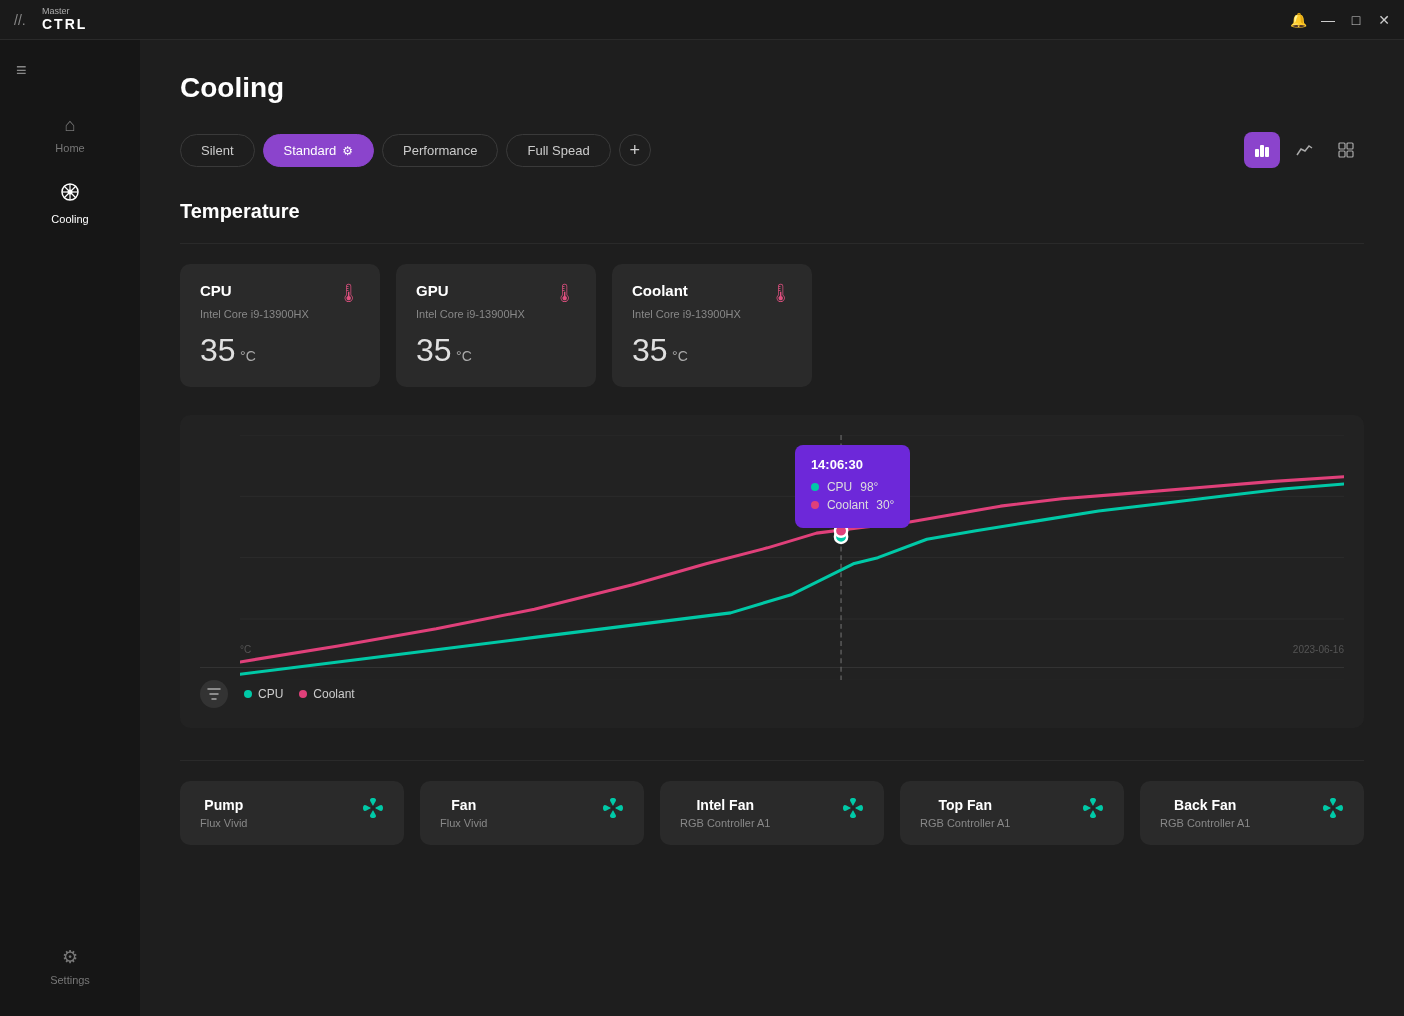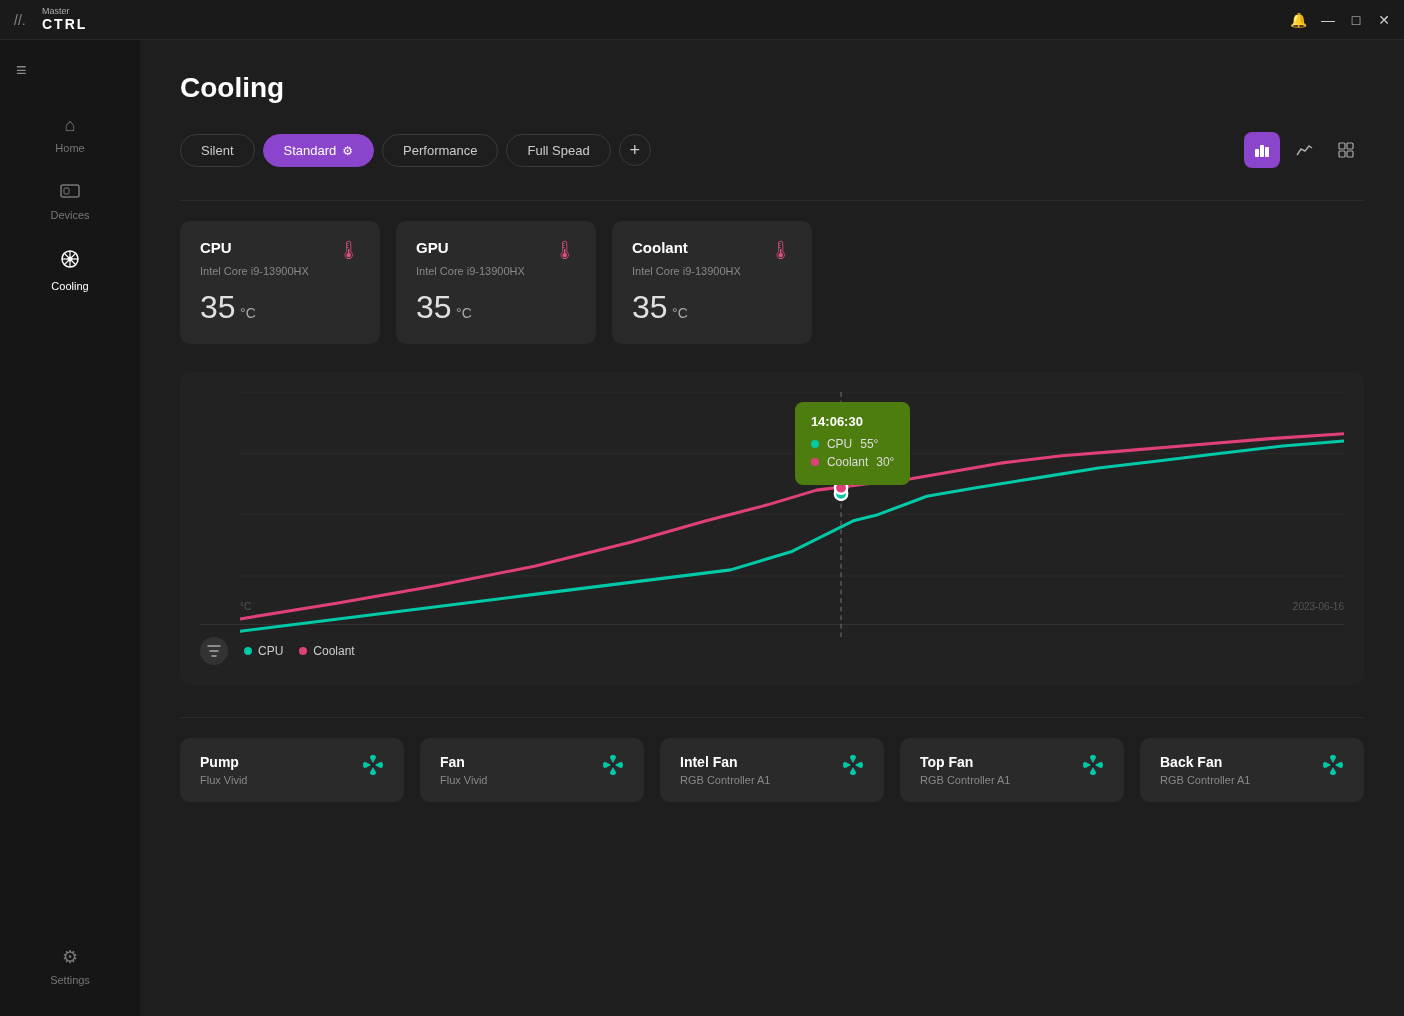--- a/index.html
+++ b/index.html
@@ -221,21 +221,21 @@
     }
     .chart-area {
       position: relative;
       width: 100%;
       height: 220px;
     }
     .chart-tooltip {
       position: absolute;
       top: 30px;
       left: 45%;
-      background: #4d7c0f;
+      background: #6d28d9;
       border-radius: 8px;
       padding: 12px 16px;
       font-size: 12px;
       z-index: 10;
     }
     .chart-tooltip-title {
       font-size: 13px;
       font-weight: 600;
       color: #fff;
       margin-bottom: 8px;
@@ -307,20 +307,21 @@
       border-radius: 10px;
       padding: 16px 20px;
       flex: 1;
       display: flex;
       flex-direction: column;
     }
     .rpm-card-header {
       display: flex;
       justify-content: space-between;
       align-items: flex-start;
+      text-align: center;
     }
     .rpm-card-label {
       font-size: 14px;
       font-weight: 600;
       color: #fff;
     }
     .rpm-icon {
       color: #00c9a7;
       font-size: 18px;
     }
@@ -358,29 +359,20 @@
     <div class="sidebar">
       <div class="sidebar-toggle">
         <span style="font-size:18px;color:#888">≡</span>
       </div>
 
       <div class="sidebar-item">
         <span class="sidebar-item-icon">⌂</span>
         <span>Home</span>
       </div>
 
-      <div class="sidebar-item">
-        <span class="sidebar-item-icon">
-          <svg width="20" height="14" viewBox="0 0 20 14" fill="none">
-            <rect x="1" y="1" width="18" height="12" rx="2" stroke="#777" stroke-width="1.5" fill="none"></rect>
-            <rect x="4" y="4" width="5" height="6" rx="1" stroke="#777" stroke-width="1" fill="none"></rect>
-          </svg>
-        </span>
-        <span>Devices</span>
-      </div>
 
       <div class="sidebar-item active">
         <span class="sidebar-item-icon">
           <svg width="20" height="20" viewBox="0 0 20 20" fill="none">
             <circle cx="10" cy="10" r="8" stroke="#fff" stroke-width="1.5" fill="none"></circle>
             <line x1="10" y1="2" x2="10" y2="18" stroke="#fff" stroke-width="1.2"></line>
             <line x1="2" y1="10" x2="18" y2="10" stroke="#fff" stroke-width="1.2"></line>
             <line x1="4" y1="4" x2="16" y2="16" stroke="#fff" stroke-width="1.2"></line>
             <line x1="16" y1="4" x2="4" y2="16" stroke="#fff" stroke-width="1.2"></line>
             <circle cx="10" cy="10" r="2.5" fill="#fff"></circle>
@@ -435,20 +427,21 @@
             <svg width="18" height="18" viewBox="0 0 18 18" fill="none">
               <rect x="2" y="2" width="6" height="6" stroke="#aaa" stroke-width="1.2" rx="1" fill="none"></rect>
               <rect x="10" y="2" width="6" height="6" stroke="#aaa" stroke-width="1.2" rx="1" fill="none"></rect>
               <rect x="2" y="10" width="6" height="6" stroke="#aaa" stroke-width="1.2" rx="1" fill="none"></rect>
               <rect x="10" y="10" width="6" height="6" stroke="#aaa" stroke-width="1.2" rx="1" fill="none"></rect>
             </svg>
           </button>
         </div>
       </div>
 
+      <h2 class="section-title">Temperature</h2>
       <div class="divider"></div>
 
       <div class="temp-cards">
 
         <div class="temp-card">
           <div class="temp-card-header">
             <span class="temp-card-label">CPU</span>
             <span class="temp-icon">🌡</span>
           </div>
           <div class="temp-card-sub">Intel Core i9-13900HX</div>
@@ -504,21 +497,21 @@
             <circle cx="490" cy="83" r="5" fill="#00c9a7" stroke="#fff" stroke-width="2"></circle>
 
             <circle cx="490" cy="78" r="5" fill="#e0407a" stroke="#fff" stroke-width="2"></circle>
           </svg>
 
           <div class="chart-tooltip" style="left:52%;top:10px;">
             <div class="chart-tooltip-title">14:06:30</div>
             <div class="tooltip-row">
               <span class="tooltip-dot" style="background:#00c9a7"></span>
               <span>CPU</span>
-              <span>55°</span>
+              <span>98°</span>
             </div>
             <div class="tooltip-row">
               <span class="tooltip-dot" style="background:#e0407a"></span>
               <span>Coolant</span>
               <span>30°</span>
             </div>
           </div>
 
           <div class="chart-unit" style="bottom:0;left:40px;font-size:10px;color:#555;position:absolute">°C</div>
 

